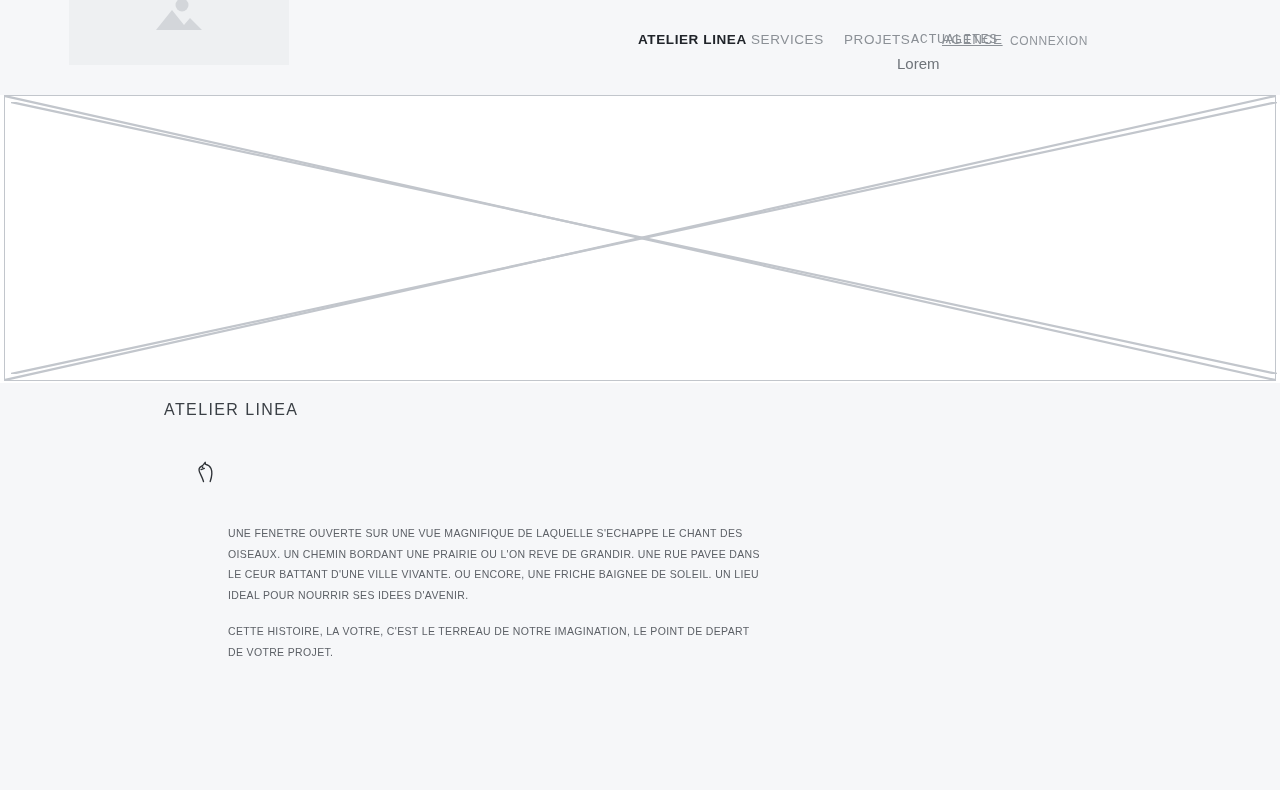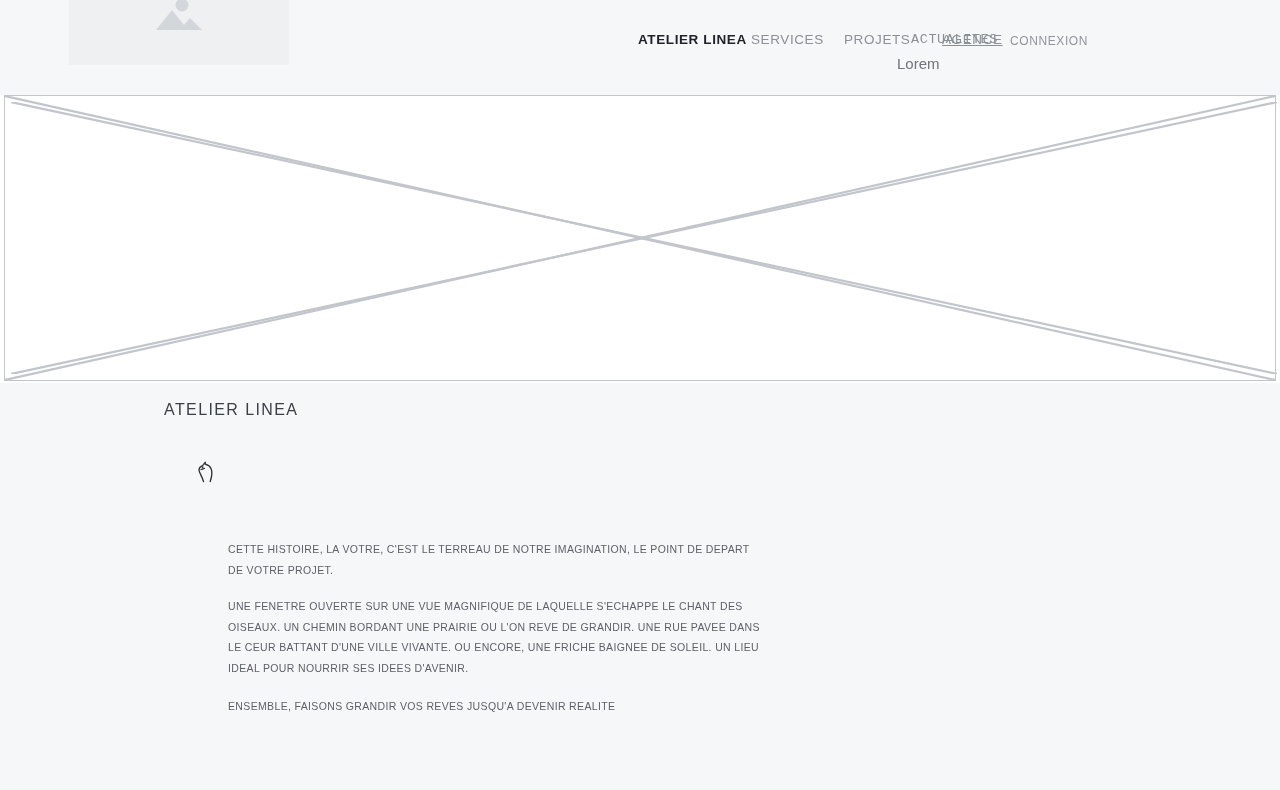--- a/index.html
+++ b/index.html
@@ -146,23 +146,22 @@
       <svg width="22" height="24" viewBox="0 0 22 24">
         <path d="M7.5 21.5 C6.2 17 4.5 14.5 3.5 12 C2.6 9.8 3.4 7.4 5.6 6.2
                  C6.6 5.6 7.4 5.0 8.0 4.0 L9.2 2.3 L9.6 4.4
                  C11.8 4.8 14.0 6.3 15.0 8.6 C16.4 11.8 16.0 16.4 14.2 21.5" fill="none" stroke="#2f3338" stroke-width="1.35" stroke-linecap="round" stroke-linejoin="round"></path>
         <path d="M5.0 9.6 L8.4 8.4" fill="none" stroke="#2f3338" stroke-width="1.2" stroke-linecap="round"></path>
         <circle cx="6.6" cy="7.2" r="0.85" fill="#2f3338"></circle>
       </svg>
     </span>
 
     <div class="body-col">
+      <p class="body-p p1">UNE FENETRE OUVERTE SUR UNE VUE MAGNIFIQUE DE LAQUELLE S'ECHAPPE LE CHANT DES OISEAUX. UN CHEMIN BORDANT UNE PRAIRIE OU L'ON REVE DE GRANDIR. UNE RUE PAVEE DANS LE CEUR BATTANT D'UNE VILLE VIVANTE. OU ENCORE, UNE FRICHE BAIGNEE DE SOLEIL. UN LIEU IDEAL POUR NOURRIR SES IDEES D'AVENIR.</p>
       <p class="body-p p2">CETTE HISTOIRE, LA VOTRE, C'EST LE TERREAU DE NOTRE IMAGINATION, LE POINT DE DEPART DE VOTRE PROJET.</p>
-      <p class="body-p p1">UNE FENETRE OUVERTE SUR UNE VUE MAGNIFIQUE DE LAQUELLE S'ECHAPPE LE CHANT DES OISEAUX. UN CHEMIN BORDANT UNE PRAIRIE OU L'ON REVE DE GRANDIR. UNE RUE PAVEE DANS LE CEUR BATTANT D'UNE VILLE VIVANTE. OU ENCORE, UNE FRICHE BAIGNEE DE SOLEIL. UN LIEU IDEAL POUR NOURRIR SES IDEES D'AVENIR.</p>
-      <p class="body-p p3">ENSEMBLE, FAISONS GRANDIR VOS REVES JUSQU'A DEVENIR REALITE</p>
     </div>
 
     <div class="rail">
 
       <div class="rail-block" style="top:0;">
         
         
         
       </div>
 

